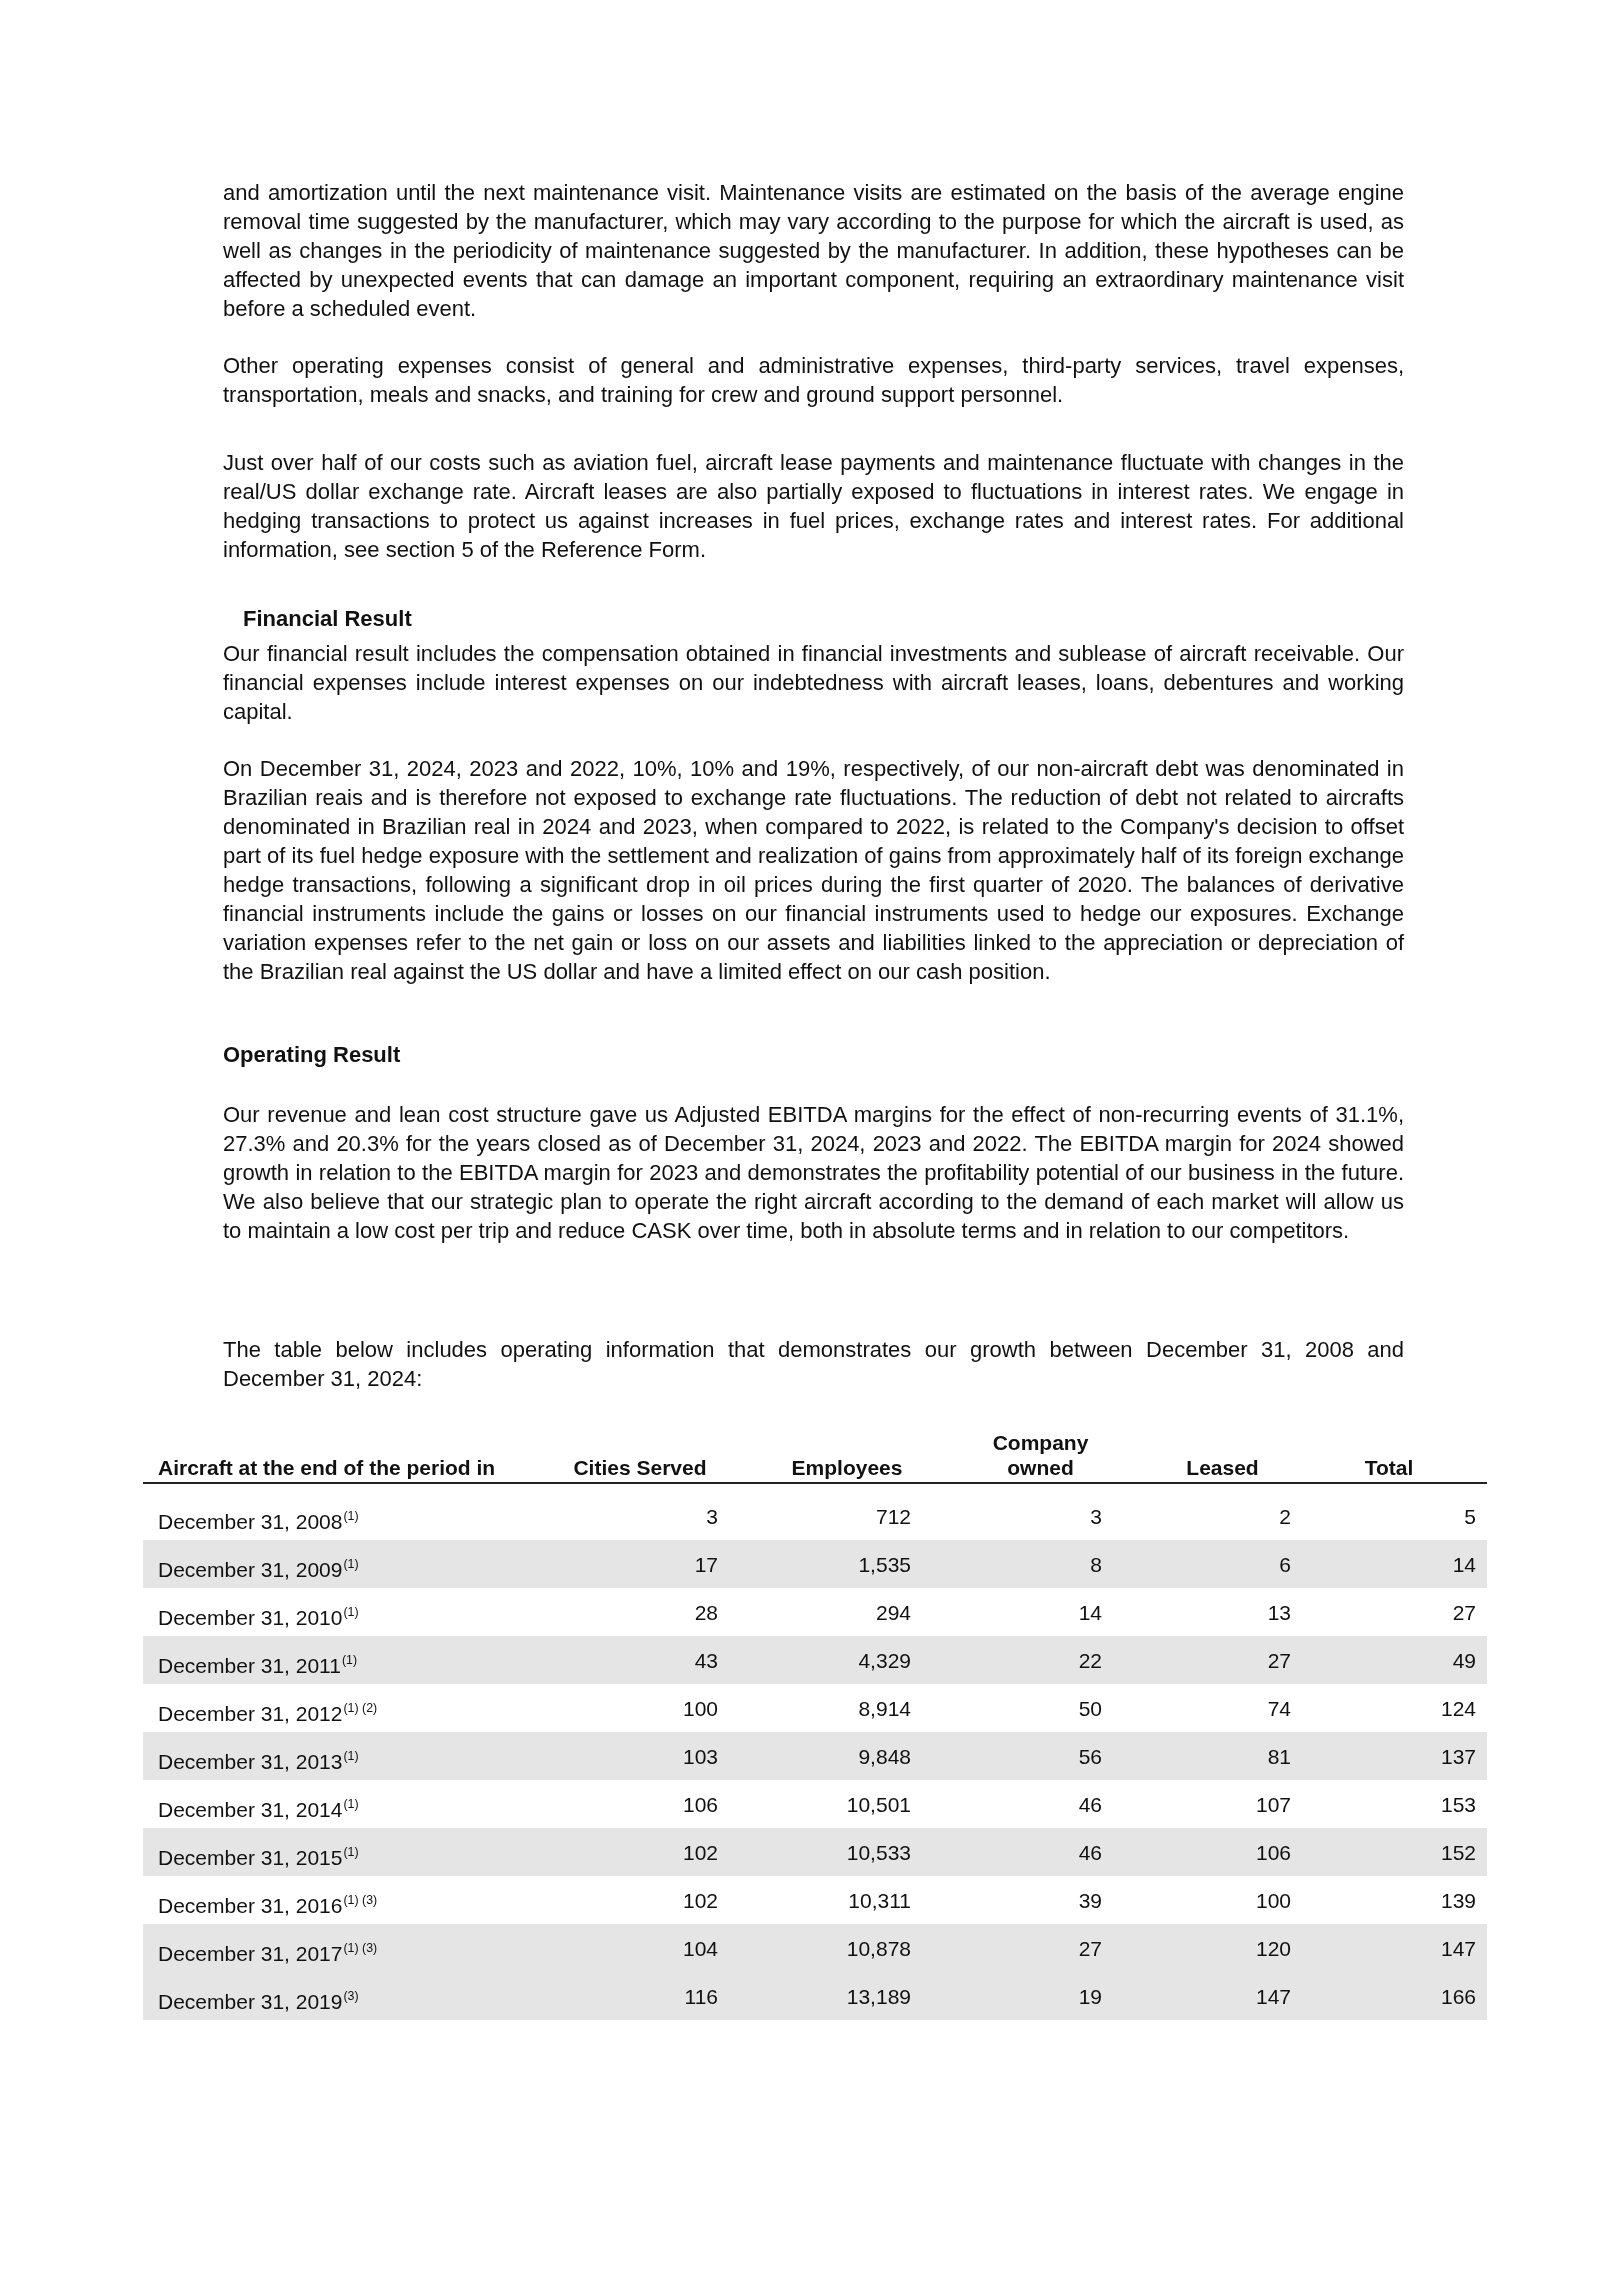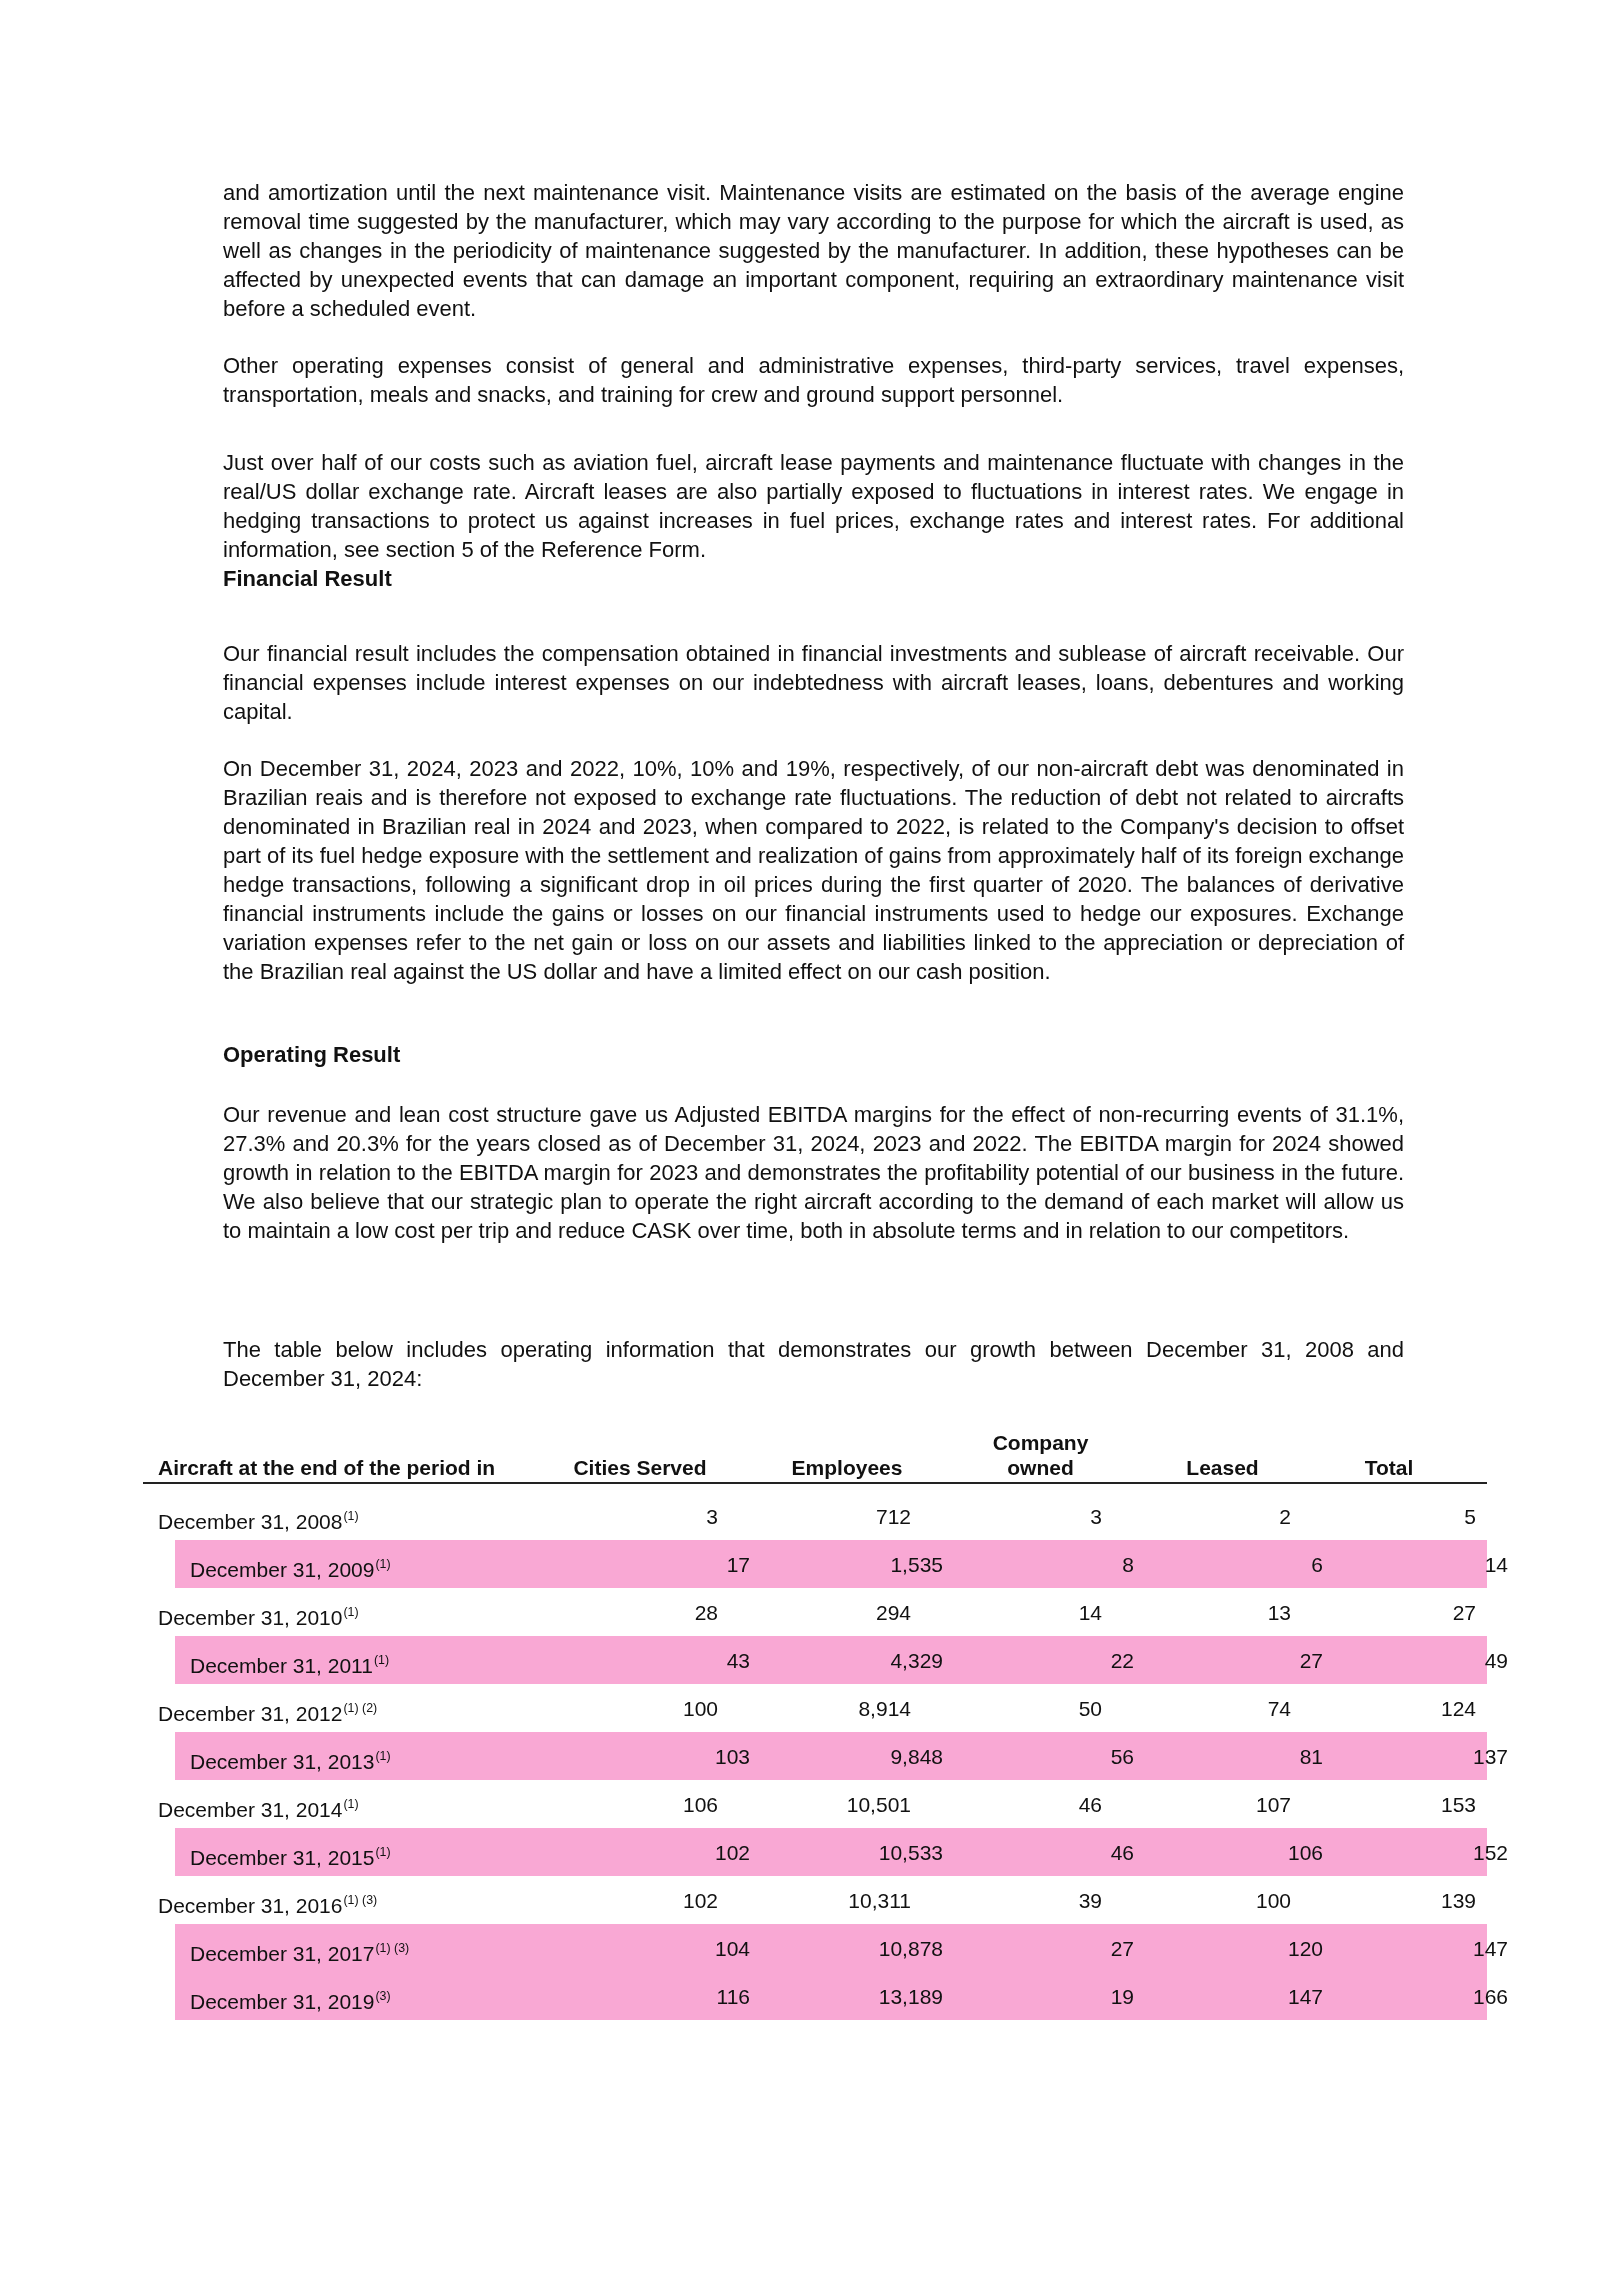--- a/index.html
+++ b/index.html
@@ -3,39 +3,39 @@
 <meta charset="utf-8">
 <style>
   html, body { margin: 0; padding: 0; background: #ffffff; }
   body { width: 1619px; height: 2286px; position: relative; font-family: "Liberation Sans", sans-serif; color: #111; }
   .text-block { position: absolute; left: 223px; width: 1181px; font-size: 22px; line-height: 29px; text-align: justify; }
   .text-block p { margin: 0; }
   .heading { position: absolute; left: 223px; font-size: 22px; font-weight: bold; }
   #p1 { top: 178px; }
   #p2 { top: 351px; }
   #p3 { top: 448px; }
-  #h1 { top: 566px; }
+  #h1 { top: 606px; margin-left: 20px; }
   #p4 { top: 639px; }
   #p5 { top: 754px; }
   #h2 { top: 1042px; }
   #p6 { top: 1100px; }
   #p7 { top: 1335px; }
 
   .table { position: absolute; left: 143px; top: 1425px; width: 1344px; font-size: 21px; }
   .thead { position: relative; height: 57px; border-bottom: 2.4px solid #222; font-weight: bold; }
   .th { position: absolute; bottom: 1.9px; line-height: 25px; }
   .th.c0 { left: 15px; }
   .th.c1 { left: 421px; width: 152px; text-align: center; }
   .th.c2 { left: 628px; width: 152px; text-align: center; margin-top: 24px; }
   .th.c3 { left: 821px; width: 152px; text-align: center; }
   .th.c4 { left: 994px; width: 171px; text-align: center; }
   .th.c5 { left: 1170px; width: 152px; text-align: center; }
   .tbody { margin-top: 7.6px; }
   .tr { position: relative; height: 48px; }
-  .tr.shaded { background: #f9a8d4; margin-left: 32px; }
+  .tr.shaded { background: #e5e5e5; }
   .td { position: absolute; top: 13.3px; line-height: 23px; }
   .td.c0 { left: 15px; }
   .td.c0 sup { font-size: 12.4px; vertical-align: 8.6px; margin-left: 1px; }
   .td.num { text-align: right; width: 114px; }
   .td.c1 { left: 461px; }
   .td.c2 { left: 654px; }
   .td.c3 { left: 845px; }
   .td.c4 { left: 1034px; }
   .td.c5 { left: 1219px; }
 </style>

